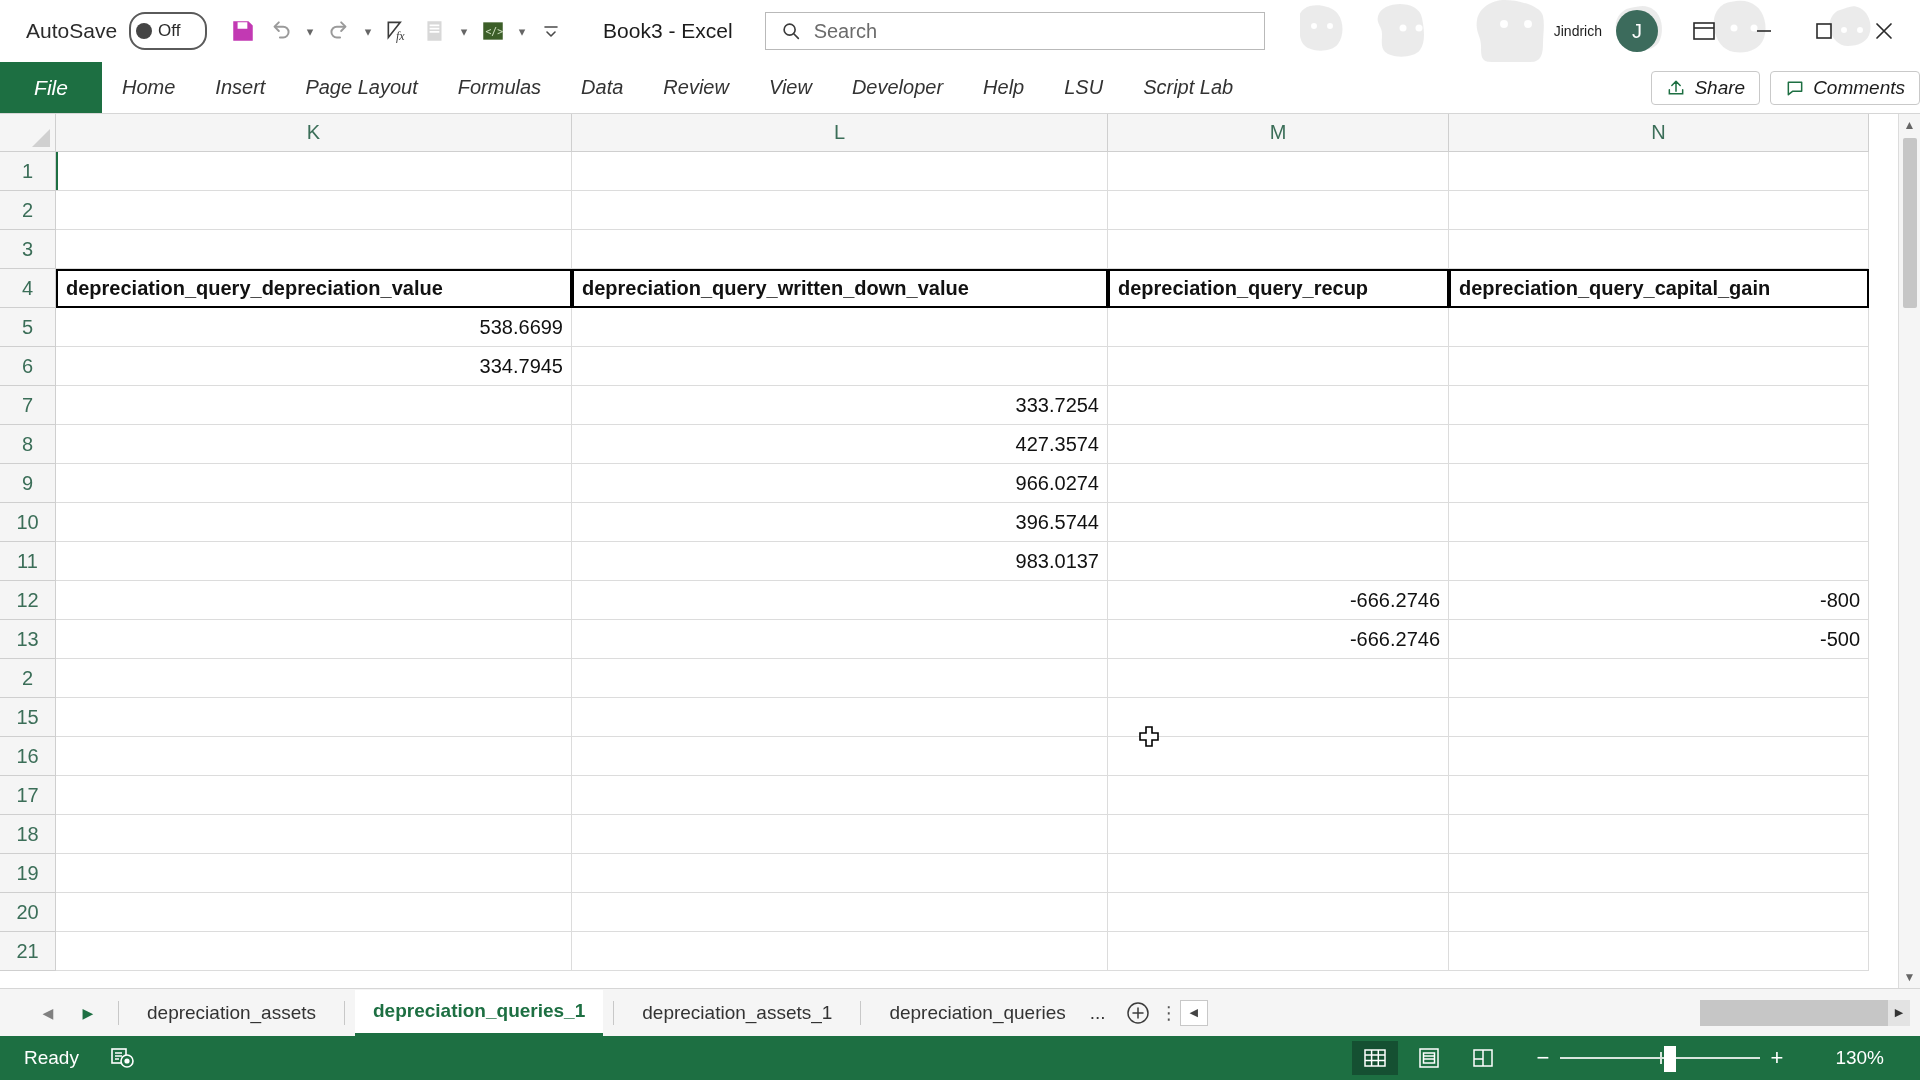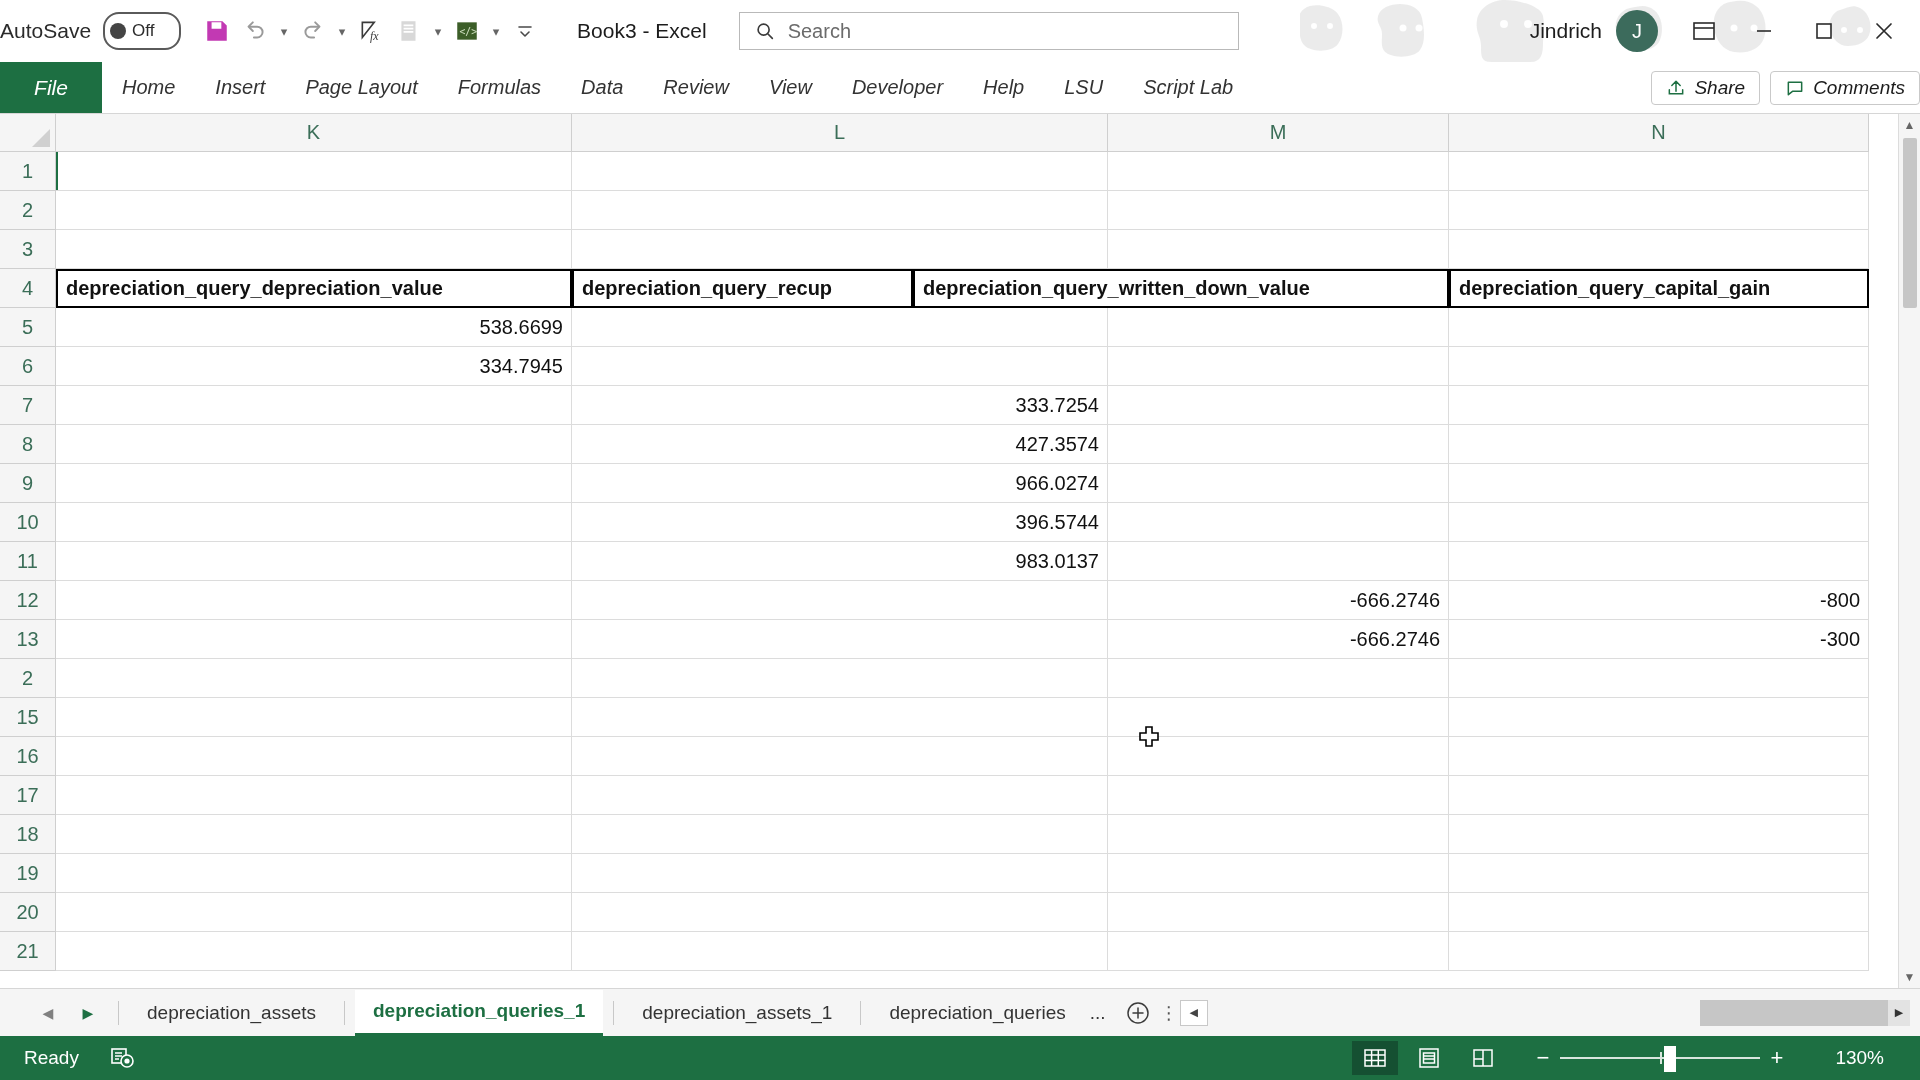--- a/index.html
+++ b/index.html
@@ -13,21 +13,21 @@
   
   .titlebar {
     height: 62px; flex: 0 0 62px; position: relative;
     display: flex; align-items: center;
     background: #ffffff; overflow: hidden;
   }
   .tb-deco {
     position: absolute; top: 0; right: 0; height: 62px; width: 620px;
     pointer-events: none; opacity: .5;
   }
-  .tb-left { display: flex; align-items: center; gap: 0; z-index:2;}
+  .tb-left { display: flex; align-items: center; gap: 0; padding-left: 26px; z-index:2;}
   .autosave-label { font-size: 21px; color: #2b2b2b; margin-right: 12px; }
   .toggle {
     width: 78px; height: 38px; border: 2px solid #5a5a5a; border-radius: 16px;
     display: flex; align-items: center; padding: 0 5px; gap: 6px; cursor: pointer;
   }
   .toggle .knob { width: 16px; height: 16px; border-radius: 50%; background: #444; flex:0 0 16px;}
   .toggle .off { font-size: 17px; color: #2b2b2b; }
   .qat { display: flex; align-items: center; gap: 2px; margin-left: 18px; }
   .qbtn {
     width: 36px; height: 38px; display: flex; align-items: center; justify-content: center;
@@ -43,21 +43,21 @@
   .search-wrap {
     margin-left: 32px; width: 500px; height: 38px; border: 1px solid #b9b9b9;
     background: #fff; display: flex; align-items: center; padding: 0 14px; gap: 12px;
     z-index:2; cursor: text;
   }
   .search-wrap .ph { font-size: 20px; color: #6b6b6b; }
   .tb-right {
     margin-left: auto; display: flex; align-items: center; gap: 4px;
     padding-right: 8px; z-index: 3;
   }
-  .user-name { font-size: 21px; color: #1c1c1c; margin-right: 10px; }
+  .user-name { font-size: 14px; color: #1c1c1c; margin-right: 10px; }
   .avatar {
     width: 42px; height: 42px; border-radius: 50%; background: #3c6b5c;
     color: #fff; font-size: 20px; display:flex; align-items:center; justify-content:center;
     margin-right: 14px; cursor:pointer;
   }
   .wbtn {
     width: 56px; height: 44px; display:flex; align-items:center; justify-content:center;
     cursor: pointer; color:#2b2b2b;
   }
 
@@ -379,22 +379,22 @@
         <div class="grow">
           <div class="rowhdr">3</div>
           <div class="cell num" style="width: 516px; flex: 0 0 516px;"></div>
           <div class="cell num" style="width: 536px; flex: 0 0 536px;"></div>
           <div class="cell num" style="width: 341px; flex: 0 0 341px;"></div>
           <div class="cell num" style="width: 420px; flex: 0 0 420px;"></div>
         </div>
         <div class="grow">
           <div class="rowhdr">4</div>
           <div class="cell hdrcell" style="width: 516px; flex: 0 0 516px;">depreciation_query_depreciation_value</div>
+          <div class="cell hdrcell" style="width: 536px; flex: 0 0 536px;">depreciation_query_written_down_value</div>
           <div class="cell hdrcell" style="width: 341px; flex: 0 0 341px;">depreciation_query_recup</div>
-          <div class="cell hdrcell" style="width: 536px; flex: 0 0 536px;">depreciation_query_written_down_value</div>
           <div class="cell hdrcell" style="width: 420px; flex: 0 0 420px;">depreciation_query_capital_gain</div>
         </div>
         <div class="grow">
           <div class="rowhdr">5</div>
           <div class="cell num" style="width: 516px; flex: 0 0 516px;">538.6699</div>
           <div class="cell num" style="width: 536px; flex: 0 0 536px;"></div>
           <div class="cell num" style="width: 341px; flex: 0 0 341px;"></div>
           <div class="cell num" style="width: 420px; flex: 0 0 420px;"></div>
         </div>
         <div class="grow">
@@ -444,21 +444,21 @@
           <div class="cell num" style="width: 516px; flex: 0 0 516px;"></div>
           <div class="cell num" style="width: 536px; flex: 0 0 536px;"></div>
           <div class="cell num" style="width: 341px; flex: 0 0 341px;">-666.2746</div>
           <div class="cell num" style="width: 420px; flex: 0 0 420px;">-800</div>
         </div>
         <div class="grow">
           <div class="rowhdr">13</div>
           <div class="cell num" style="width: 516px; flex: 0 0 516px;"></div>
           <div class="cell num" style="width: 536px; flex: 0 0 536px;"></div>
           <div class="cell num" style="width: 341px; flex: 0 0 341px;">-666.2746</div>
-          <div class="cell num" style="width: 420px; flex: 0 0 420px;">-300</div>
+          <div class="cell num" style="width: 420px; flex: 0 0 420px;">-500</div>
         </div>
         <div class="grow">
           <div class="rowhdr">2</div>
           <div class="cell num" style="width: 516px; flex: 0 0 516px;"></div>
           <div class="cell num" style="width: 536px; flex: 0 0 536px;"></div>
           <div class="cell num" style="width: 341px; flex: 0 0 341px;"></div>
           <div class="cell num" style="width: 420px; flex: 0 0 420px;"></div>
         </div>
         <div class="grow">
           <div class="rowhdr">15</div>

